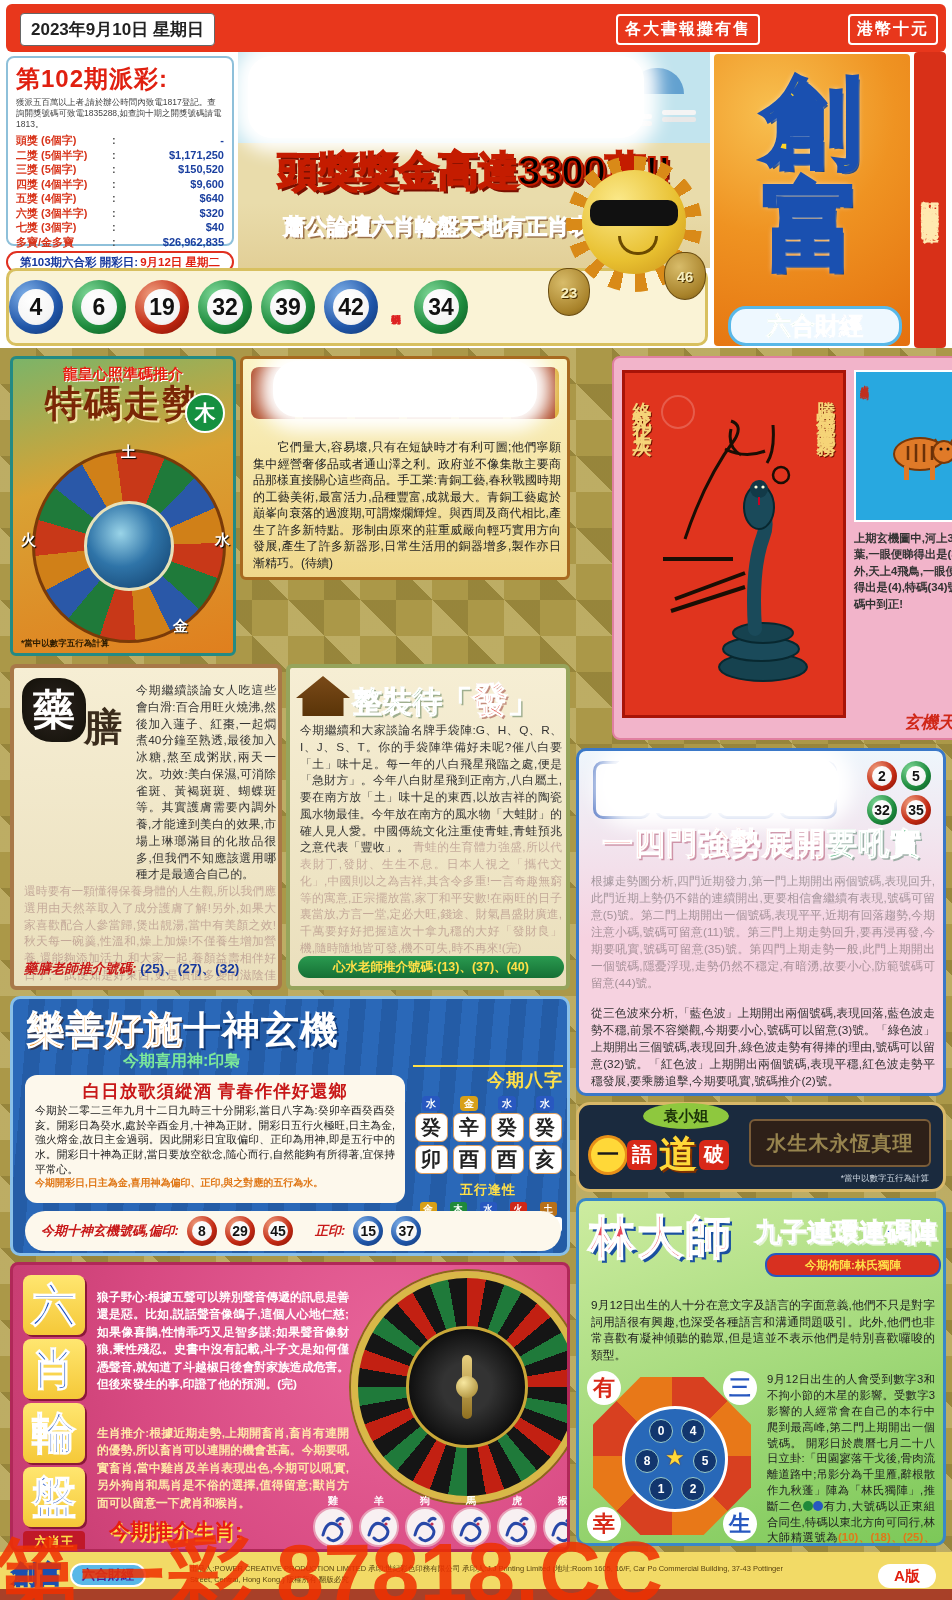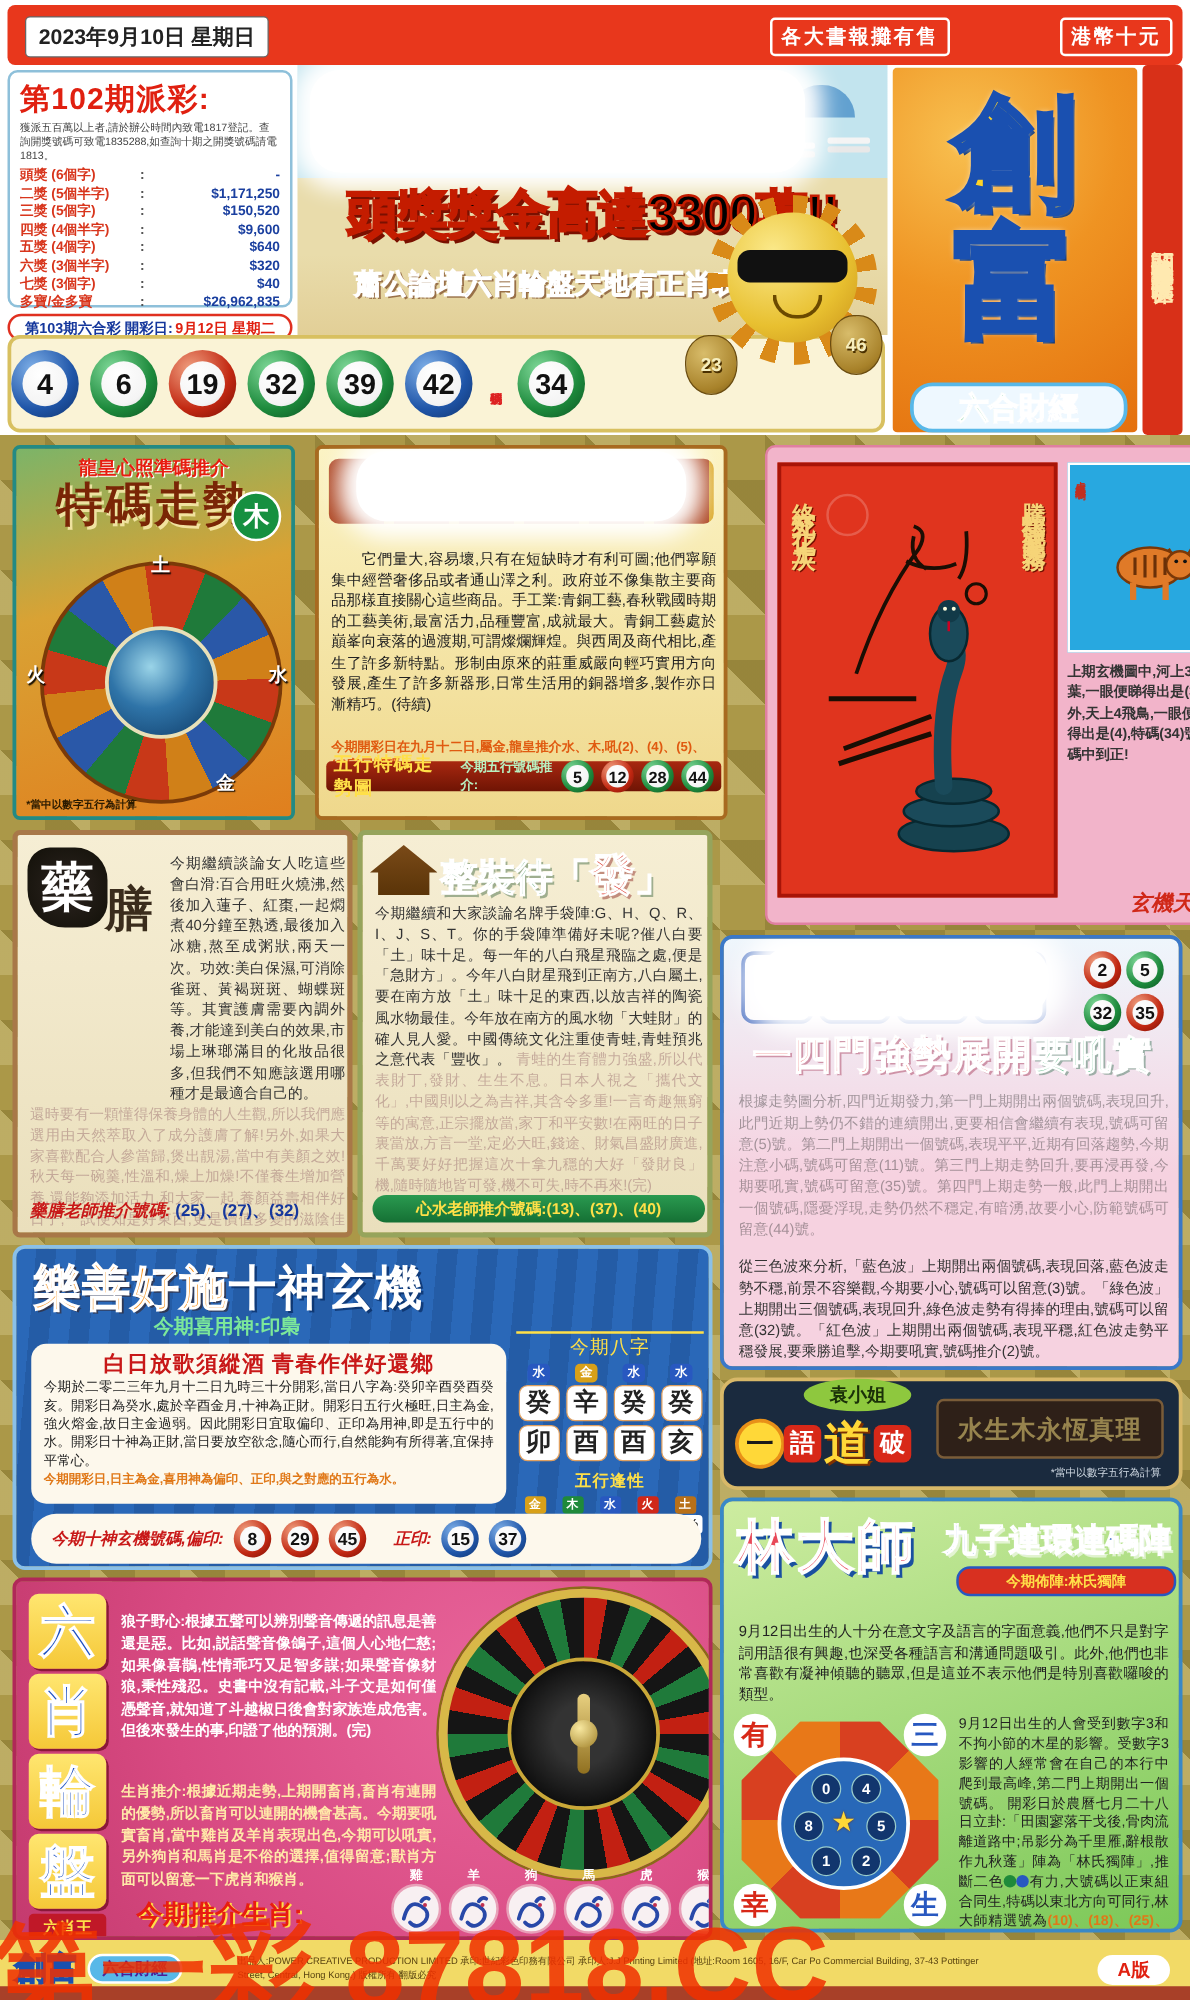--- a/index.html
+++ b/index.html
@@ -96,21 +96,21 @@
       background:#169040;border:2px solid #fff;color:#fff;font-size:21px;font-weight:900;
       display:flex;align-items:center;justify-content:center;}
   #wheel{position:absolute;left:19px;top:90px;width:188px;height:188px;border-radius:50%;
       background:repeating-conic-gradient(#c83818 0 22deg,#1f7a3a 22deg 44deg,#2a58a8 44deg 66deg,#d08018 66deg 88deg);
       border:3px solid #7a3a08;}
   #wheel::after{content:"";position:absolute;inset:26%;border-radius:50%;border:3px solid #e8e0b8;
       background:radial-gradient(circle at 40% 35%,#9ad4e8,#2f74a8 45%,#0e3a66);}
   .wlabel{position:absolute;color:#fff;font-weight:900;font-size:15px;text-shadow:1px 1px 1px #000;z-index:2;}
   #wheelpanel .foot{position:absolute;left:8px;bottom:3px;font-size:8.5px;color:#2a1a00;font-weight:bold;}
   
-  #artpanel{left:252px;top:356px;width:330px;height:300px;background:linear-gradient(#fbf3c4,#efd88c);
+  #artpanel{left:240px;top:356px;width:330px;height:224px;background:linear-gradient(#fbf3c4,#efd88c);
       border:3px solid #a86a20;border-radius:6px;box-sizing:border-box;overflow:hidden;}
   #arttitle{position:absolute;left:8px;top:8px;width:308px;height:52px;border-radius:8px;
       background:repeating-linear-gradient(90deg,#a02808 0 44px,#d8a018 44px 52px);opacity:.85;}
   #artpanel .abody{position:absolute;left:10px;top:68px;width:308px;font-size:12px;color:#222;
       line-height:1.38;text-align:justify;}
   #artpanel .abody .ind{display:inline-block;width:2em;}
   #artpanel .anote{position:absolute;left:10px;top:232px;width:308px;font-size:10.5px;color:#e05a10;font-weight:bold;}
   #wuxhdr{position:absolute;left:6px;top:250px;width:316px;height:24px;border-radius:4px;
       background:linear-gradient(#a82810,#6f1404);display:flex;align-items:center;gap:6px;padding:0 6px;box-sizing:border-box;}
   #wuxhdr .wt{color:#ffe048;font-size:15px;font-weight:900;letter-spacing:1px;}
@@ -181,21 +181,21 @@
      border-radius:12px;padding:4px 10px;box-sizing:border-box;}
   #shiwhite .poem{text-align:center;color:#c81818;font-size:17.5px;font-weight:900;
      font-family:"Liberation Serif",serif;letter-spacing:1px;}
   #shiwhite .sbody{font-size:10.8px;color:#222;line-height:1.36;text-align:justify;}
   #shiwhite .snote{font-size:10px;color:#e07818;font-weight:bold;}
   #shinums{position:absolute;left:12px;top:212px;width:536px;height:40px;background:#fdf8ec;border-radius:20px;
      display:flex;align-items:center;gap:8px;padding:0 16px;box-sizing:border-box;}
   #shinums .nl{color:#c81818;font-size:13px;font-weight:900;font-style:italic;white-space:nowrap;}
   
   #bazicol{position:absolute;left:400px;top:66px;width:150px;}
-  .bzhead{color:#ffe048;font-size:15px;font-weight:400;text-align:center;letter-spacing:1px;
+  .bzhead{color:#ffe048;font-size:18px;font-weight:700;text-align:right;letter-spacing:1px;
      border-top:2px solid #ffe048;border-bottom:0;padding-top:1px;margin-bottom:4px;}
   #bazirow{display:flex;gap:5px;justify-content:center;}
   .bzc{width:33px;text-align:center;}
   .bzc .be{display:block;margin:0 auto 2px auto;width:18px;height:15px;border-radius:4px;color:#fff;
      font-size:10px;font-weight:bold;line-height:15px;}
   .bzc .bs,.bzc .bb{display:block;background:#fff;border:1.5px solid #e0a060;border-radius:7px;
      font-size:20px;font-weight:900;color:#222;line-height:27px;height:27px;margin-bottom:3px;}
   .bzsub{color:#ffe048;font-size:13px;font-weight:900;text-align:center;margin:4px 0 3px 0;letter-spacing:1px;}
   #pctrow{display:flex;gap:3px;justify-content:center;}
   .pct{width:27px;text-align:center;}

